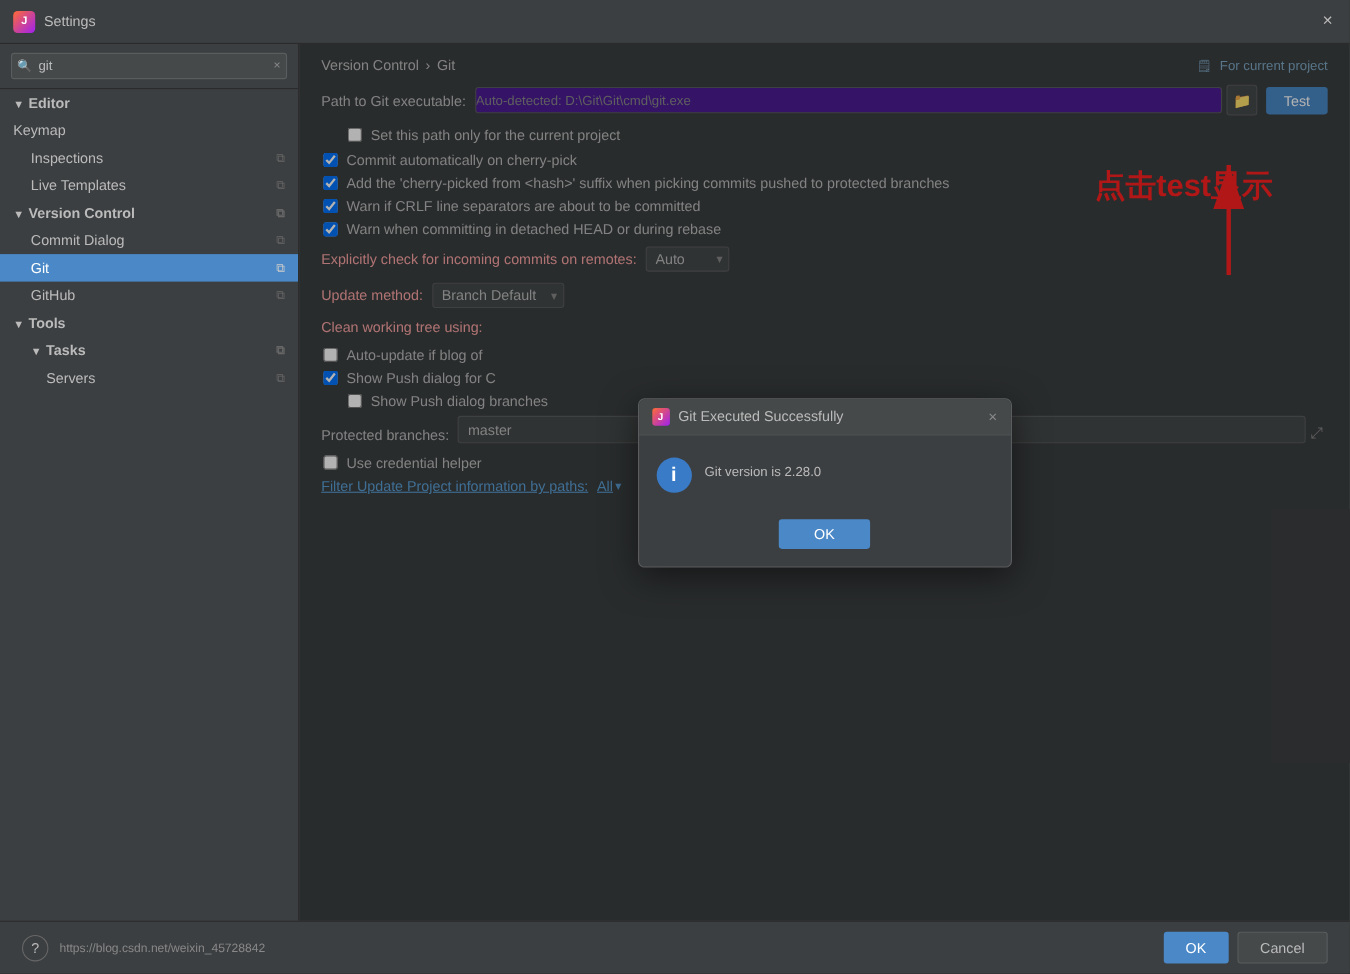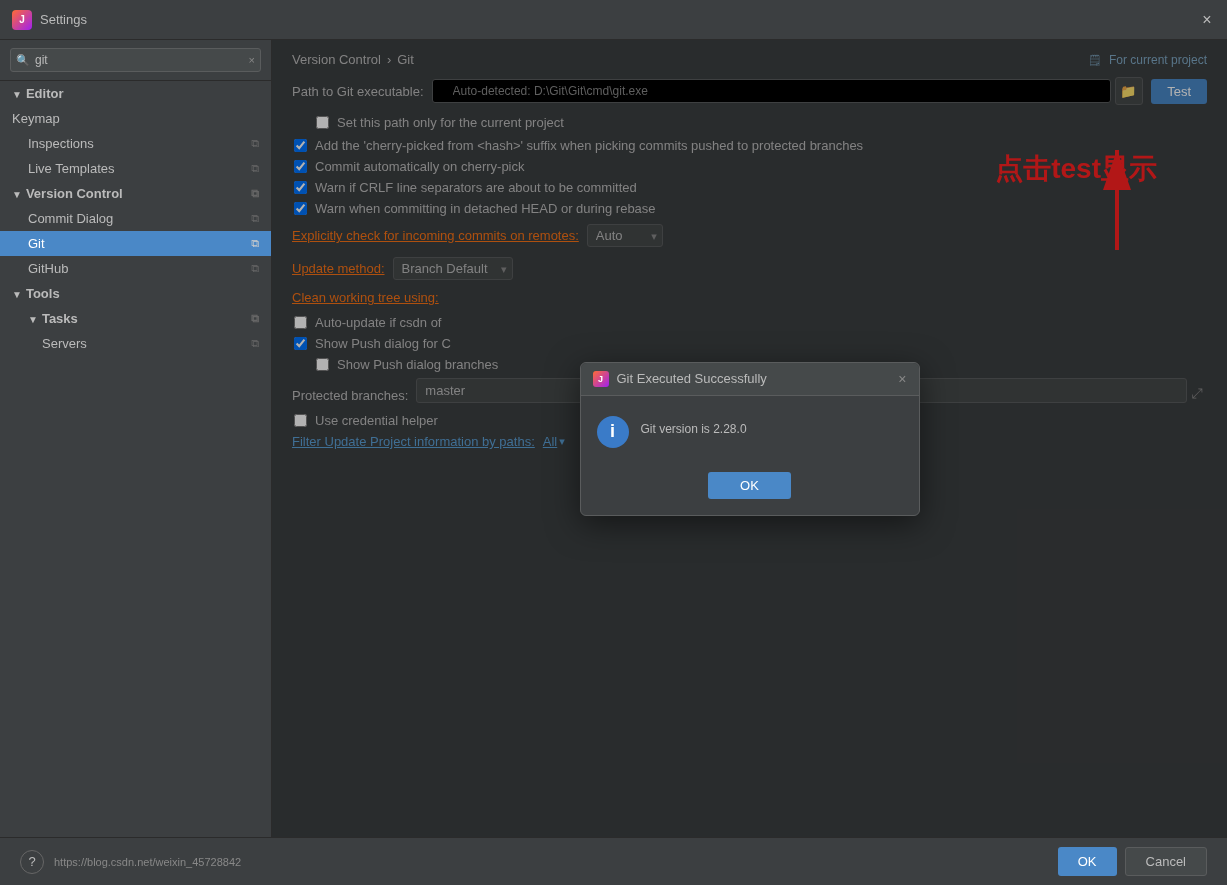--- a/index.html
+++ b/index.html
@@ -162,24 +162,24 @@
       margin-bottom: 10px;
     }
     .form-row label {
       color: #bbb;
       font-size: 13px;
       white-space: nowrap;
       margin-right: 8px;
     }
     .path-input {
       flex: 1;
-      background: #000000;
+      background: #4c1d95;
       border: 1px solid #5a5c5d;
       border-radius: 3px;
-      padding: 4px 20px;
+      padding: 4px 0;
       color: #888;
       font-size: 12px;
       outline: none;
     }
     .browse-btn {
       width: 28px; height: 28px;
       background: #45494a;
       border: 1px solid #5a5c5d;
       border-radius: 3px;
       margin-left: 4px;
@@ -215,25 +215,24 @@
     .indent {
       padding-left: 24px;
     }
 
     .form-row-select {
       display: flex;
       align-items: center;
       margin-bottom: 10px;
     }
     .form-row-select label {
-      color: #f97316;
+      color: #fca5a5;
       font-size: 13px;
       margin-right: 8px;
       white-space: nowrap;
-      text-decoration: underline;
     }
     select.styled {
       background: #45494a;
       border: 1px solid #5a5c5d;
       border-radius: 3px;
       color: #bbb;
       padding: 3px 24px 3px 8px;
       font-size: 13px;
       outline: none;
       appearance: none;
@@ -541,27 +540,27 @@
       </div>
 
       <div class="checkbox-row indent">
         <input type="checkbox" id="set-path" style="">
         <label for="set-path">Set this path only for the current project</label>
       </div>
 
       <div style="margin-bottom:8px;"></div>
 
       <div class="checkbox-row">
+        <input type="checkbox" id="cc" checked="" style="">
+        <label for="cc">Commit automatically on cherry-pick</label>
+      </div>
+
+      <div class="checkbox-row">
         <input type="checkbox" id="as" checked="" style="">
         <label for="as">Add the 'cherry-picked from &lt;hash&gt;' suffix when picking commits pushed to protected branches</label>
-      </div>
-
-      <div class="checkbox-row">
-        <input type="checkbox" id="cc" checked="" style="">
-        <label for="cc">Commit automatically on cherry-pick</label>
       </div>
 
       <div class="checkbox-row">
         <input type="checkbox" id="wc" checked="" style="">
         <label for="wc">Warn if CRLF line separators are about to be committed</label>
       </div>
 
       <div class="checkbox-row">
         <input type="checkbox" id="wd" checked="" style="">
         <label for="wd">Warn when committing in detached HEAD or during rebase</label>
@@ -590,21 +589,21 @@
           </select>
         </div>
       </div>
 
       <div class="form-row-select">
         <label>Clean working tree using:</label>
       </div>
 
       <div class="checkbox-row">
         <input type="checkbox" id="au" style="">
-        <label for="au">Auto-update if csdn of</label>
+        <label for="au">Auto-update if blog of</label>
       </div>
 
       <div class="checkbox-row">
         <input type="checkbox" id="spf" checked="" style="">
         <label for="spf">Show Push dialog for C</label>
       </div>
 
       <div class="checkbox-row indent">
         <input type="checkbox" id="sp" style="">
         <label for="sp">

